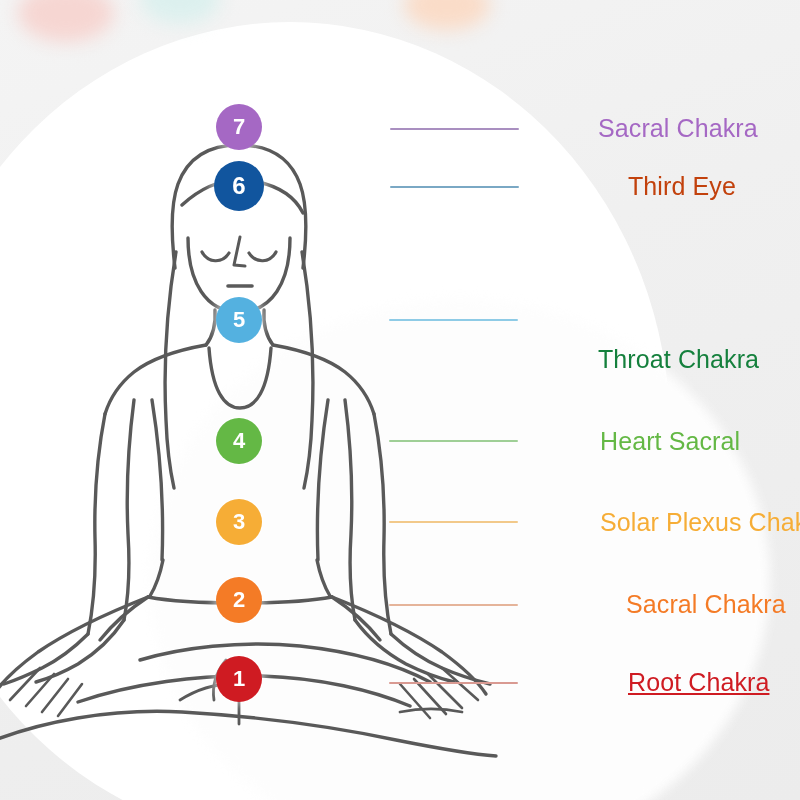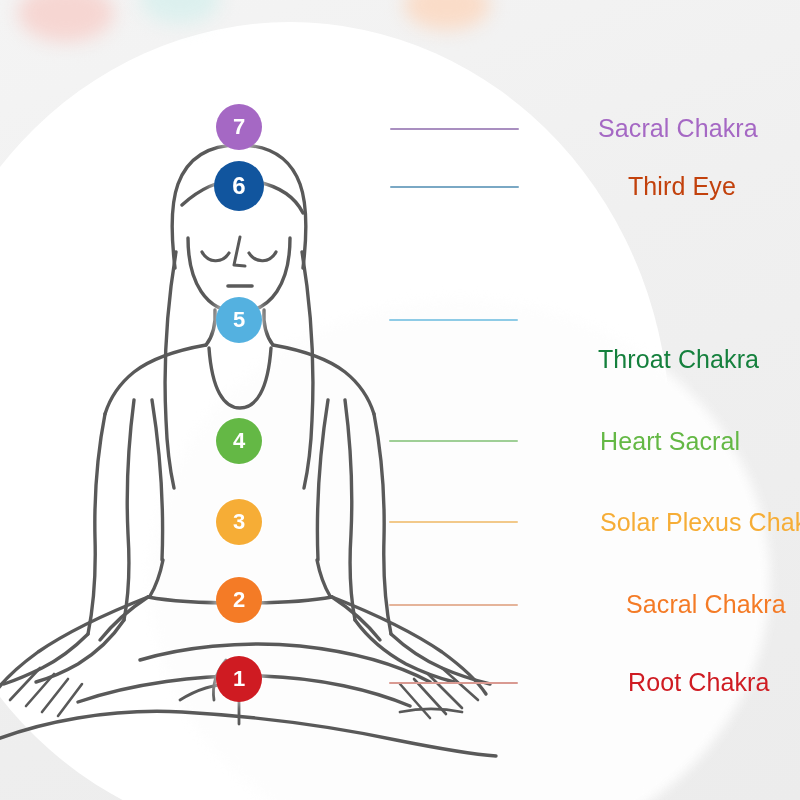--- a/index.html
+++ b/index.html
@@ -235,16 +235,16 @@
         <span>1</span>
       </div>
     </div>
   <div id="label-layer">
       <div class="label" style="left: 598px; top: 114px; color: rgb(165, 104, 196);">Sacral Chakra</div>
       <div class="label" style="left: 628px; top: 172px; color: #c2410c;">Third Eye</div>
       <div class="label" style="left: 598px; top: 306px; color: #15803d; margin-top: 39px;">Throat Chakra</div>
       <div class="label" style="left: 600px; top: 427px; color: rgb(100, 184, 69);">Heart Sacral</div>
       <div class="label" style="left: 600px; top: 508px; color: rgb(246, 173, 54);">Solar Plexus Chakra</div>
       <div class="label" style="left: 606px; top: 590px; color: rgb(244, 123, 38); margin-left: 20px;">Sacral Chakra</div>
-      <div class="label" style="left: 628px; top: 668px; color: rgb(207, 27, 34);">Root Chakra</div>
+      <div class="label" style="left: 628px; top: 668px; color: rgb(207, 27, 34); text-decoration: underline;">Root Chakra</div>
     </div>
 
 </div>
 
 </body></html>

